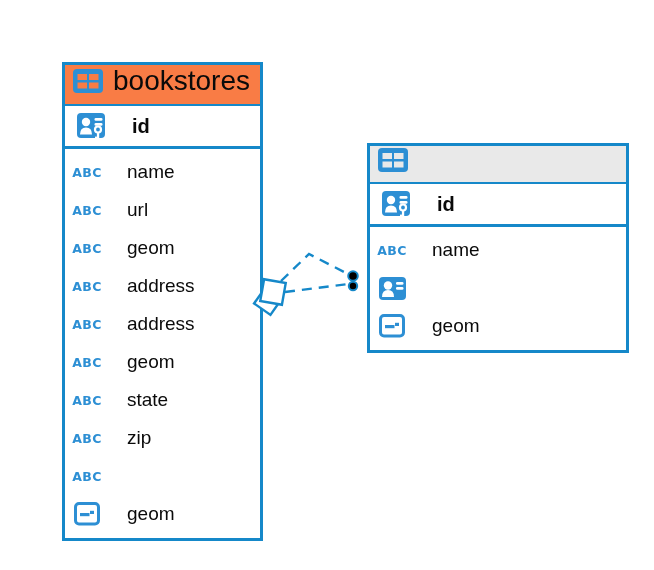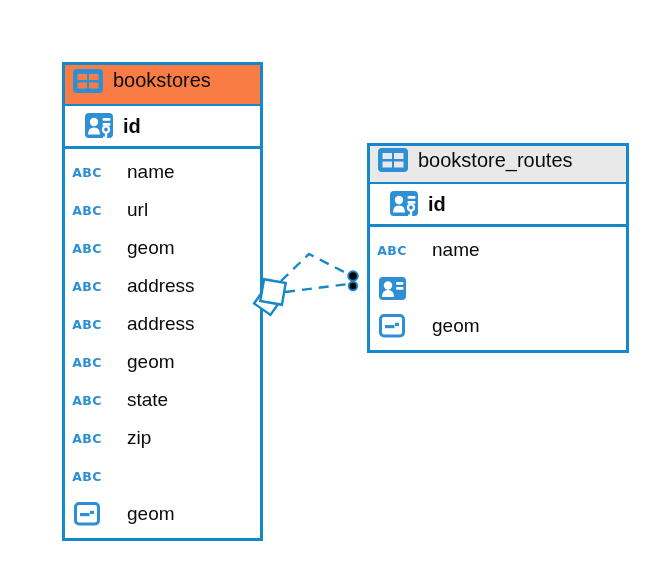--- a/index.html
+++ b/index.html
@@ -12,25 +12,25 @@
   *{box-sizing:border-box;margin:0;padding:0;}
   html,body{background:#fff;}
   body{font-family:"Liberation Sans", sans-serif;color:var(--text);}
   .canvas{position:relative;width:654px;height:570px;background:#fff;overflow:hidden;}
 
   .er-table{position:absolute;background:#fff;border:3px solid var(--accent_blue);}
   .t-bookstores{left:62px;top:62px;width:201px;}
   .t-routes{left:367px;top:143px;width:262px;}
 
   .hdr{display:flex;align-items:center;gap:9px;padding:0 0 8px 7px;
-       border-bottom:2px solid var(--accent_blue);font-size:20px;}
+       border-bottom:2px solid var(--accent_blue);font-size:28px;}
   .hdr-orange{background:var(--bookstores_header);--cellfill:var(--bookstores_header);height:41px;}
   .hdr-gray{background:var(--routes_header);--cellfill:var(--routes_header);height:38px;}
 
-  .id-row{display:flex;align-items:center;gap:8px;height:43px;padding-left:18px;
+  .id-row{display:flex;align-items:center;gap:25px;height:43px;padding-left:10px;
           border-bottom:3px solid var(--accent_blue);font-size:20px;font-weight:bold;}
 
   .fields{padding:4px 0 5px 0;}
   .f-row{display:flex;align-items:center;gap:24px;height:38px;padding-left:6px;font-size:19px;}
 
   .icon-box{width:32px;display:flex;justify-content:center;align-items:center;flex:0 0 32px;}
   .abc{font-weight:800;font-size:12.5px;letter-spacing:.4px;color:var(--icon_blue);
        font-family:"DejaVu Sans", sans-serif;}
 
   .links{position:absolute;left:0;top:0;width:654px;height:570px;pointer-events:none;}
@@ -141,21 +141,20 @@
     </div>
   </div>
 
   <div class="er-table t-routes">
     <div class="hdr hdr-gray">
       <span class="icon-box">
         <svg width="30" height="24" viewBox="0 0 30 24">
             <use href="#tbl-icon"></use>
           </svg>
       </span>
-      <span>bookstore_routes</span>
     </div>
     <div class="id-row">
       <span class="icon-box">
         <svg width="28" height="27" viewBox="0 0 28 27">
             <use href="#pk-icon"></use>
           </svg>
       </span>
       <span>id</span>
     </div>
     <div class="fields">

